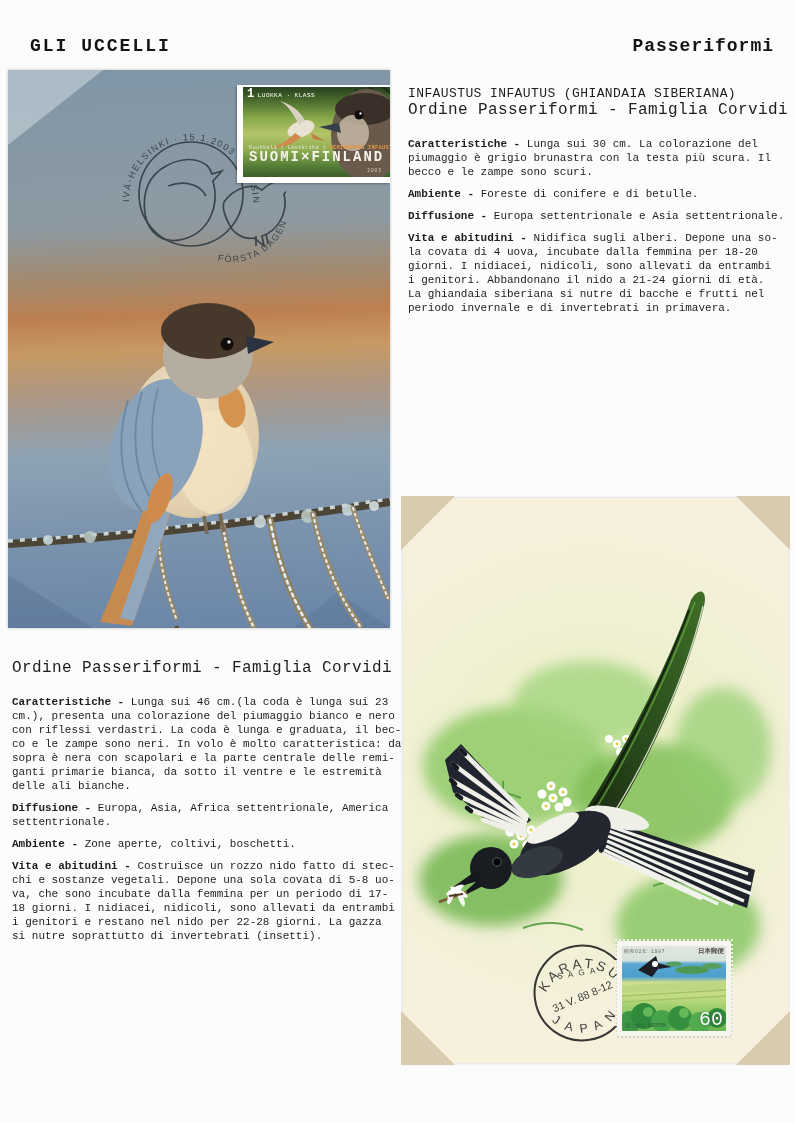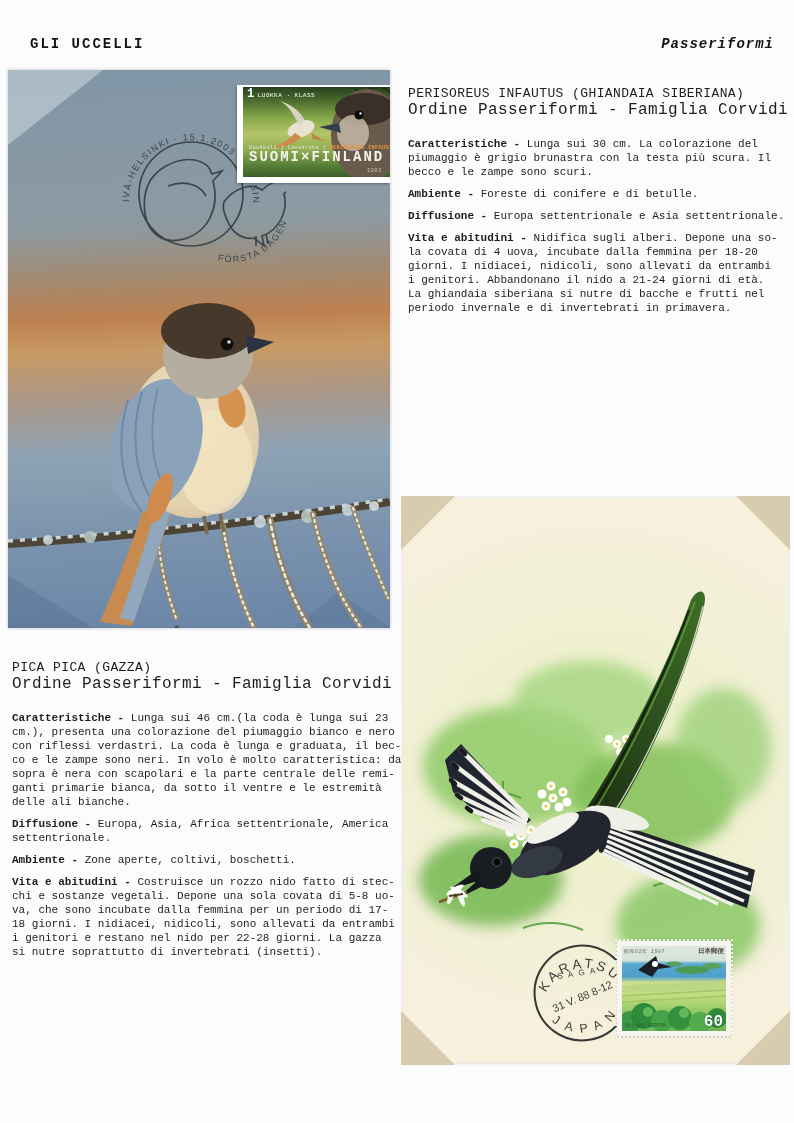--- a/index.html
+++ b/index.html
@@ -1,22 +1,22 @@
 <!DOCTYPE html>
 <html><head>
 <meta charset="utf-8">
 <style>
   html,body{margin:0;padding:0;}
   body{background:#e9e9e9;font-family:"Liberation Mono", monospace;color:#1d1d1f;}
   .page{position:relative;width:794px;height:1123px;background:#fcfcfc;margin:0 auto;overflow:hidden;}
 
   
-  .hdr{position:absolute;top:36px;font-weight:700;font-size:14px;letter-spacing:2px;color:#141416;}
+  .hdr{position:absolute;top:36px;font-weight:700;font-size:18px;letter-spacing:2px;color:#141416;}
   .hdr.left{left:30px;}
-  .hdr.right{right:20px;letter-spacing:1px;font-style:italic;}
+  .hdr.right{right:20px;letter-spacing:1px;}
 
   
   .tblock{position:absolute;font-size:11px;line-height:14px;}
   .tblock .title{font-size:13px;line-height:16px;letter-spacing:.4px;margin:0;}
   .tblock .subtitle{font-size:16px;line-height:16px;letter-spacing:.4px;margin:0 0 19px;}
   .para{margin:0 0 8px;white-space:pre-line;}
   .para b{font-weight:700;}
   .note{margin-top:34px;font-weight:700;white-space:pre-line;}
   #block-pica{left:12px;top:660px;width:392px;}
   #block-peri{left:408px;top:86px;width:384px;}
@@ -59,21 +59,21 @@
   .mount.br{left:736px;top:1011px;clip-path:polygon(100% 0,100% 100%,0 100%);}
 
   
   .jstamp{position:absolute;left:214px;top:443px;width:114px;height:95px;background:#f7f5ef;
     padding:5px;box-sizing:border-box;outline:2px dotted rgba(247,245,239,.9);box-shadow:0 1px 2px rgba(40,40,30,.3);}
   .jart{position:relative;width:100%;height:100%;overflow:hidden;
     background:linear-gradient(180deg,#dfe7e0 0%,#d5e2d8 17%,#58a8d2 21%,#4f9fcc 36%,#cfe08e 43%,#bfdc7e 60%,#9ccb6b 74%,#6db454 100%);}
   .jart .tl{position:absolute;left:2px;top:2px;font-size:5px;color:#6a6a66;letter-spacing:.5px;}
   .jart .tr{position:absolute;right:2px;top:1px;font-size:6.5px;color:#574a48;font-weight:700;}
   .jart .bl{position:absolute;left:3px;bottom:2px;font-size:5px;color:#2b5c33;}
-  .jart .den{position:absolute;right:3px;bottom:0px;font-size:16px;font-weight:700;color:#fff;text-shadow:0 0 2px rgba(10,60,30,.6);}
+  .jart .den{position:absolute;right:3px;bottom:0px;font-size:20px;font-weight:400;color:#fff;text-shadow:0 0 2px rgba(10,60,30,.6);}
 
   
   .jcancel{position:absolute;left:112px;top:428px;width:134px;height:134px;transform:rotate(-9deg);opacity:.87;}
 </style>
 </head>
 <body>
 
 <div class="page">
 
   <div class="hdr left">GLI UCCELLI</div>
@@ -188,37 +188,36 @@
           <span>LUOKKA · KLASS</span>
         </div>
         <div class="cap"><span>Kuukkeli | Lavskrika | </span><span class="latin">PERISOREUS INFAUSTUS</span></div>
         <div class="country">SUOMI×FINLAND</div>
         <div class="yr">2003</div>
       </div>
     </div>
   </div>
 
   <div class="tblock" id="block-peri">
-    <p class="title">PERISOREUS INFAUTUS (GHIANDAIA SIBERIANA)</p>
+    <p class="title">INFAUSTUS INFAUTUS (GHIANDAIA SIBERIANA)</p>
     <p class="subtitle">Ordine Passeriformi - Famiglia Corvidi</p>
     <p class="para"><b>Caratteristiche - </b><span>Lunga sui 30 cm. La colorazione del
 piumaggio è grigio brunastra con la testa più scura. Il
 becco e le zampe sono scuri.</span></p>
     <p class="para"><b>Ambiente - </b><span>Foreste di conifere e di betulle.</span></p>
     <p class="para"><b>Diffusione - </b><span>Europa settentrionale e Asia settentrionale.</span></p>
     <p class="para"><b>Vita e abitudini - </b><span>Nidifica sugli alberi. Depone una so-
 la covata di 4 uova, incubate dalla femmina per 18-20
 giorni. I nidiacei, nidicoli, sono allevati da entrambi
 i genitori. Abbandonano il nido a 21-24 giorni di età.
 La ghiandaia siberiana si nutre di bacche e frutti nel
 periodo invernale e di invertebrati in primavera.</span></p>
   </div>
 
   <div class="tblock" id="block-pica">
-    <p class="title">PICA PICA (GAZZA)</p>
     <p class="subtitle">Ordine Passeriformi - Famiglia Corvidi</p>
     <p class="para"><b>Caratteristiche - </b><span>Lunga sui 46 cm.(la coda è lunga sui 23
 cm.), presenta una colorazione del piumaggio bianco e nero
 con riflessi verdastri. La coda è lunga e graduata, il bec-
 co e le zampe sono neri. In volo è molto caratteristica: da
 sopra è nera con scapolari e la parte centrale delle remi-
 ganti primarie bianca, da sotto il ventre e le estremità
 delle ali bianche.</span></p>
     <p class="para"><b>Diffusione - </b><span>Europa, Asia, Africa settentrionale, America
 settentrionale.</span></p>

